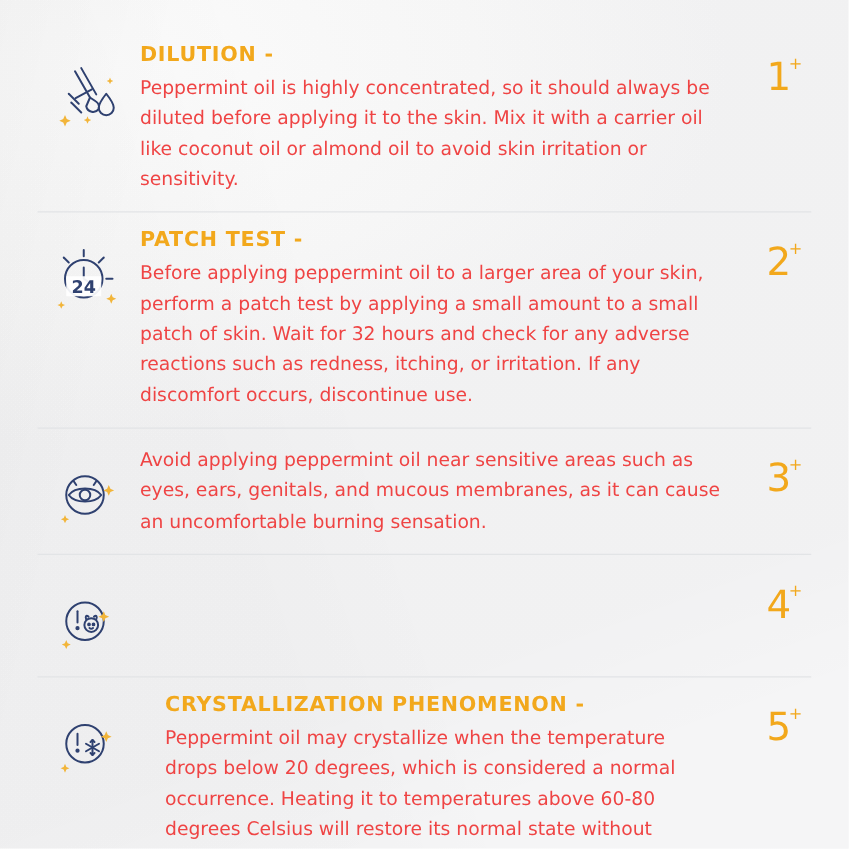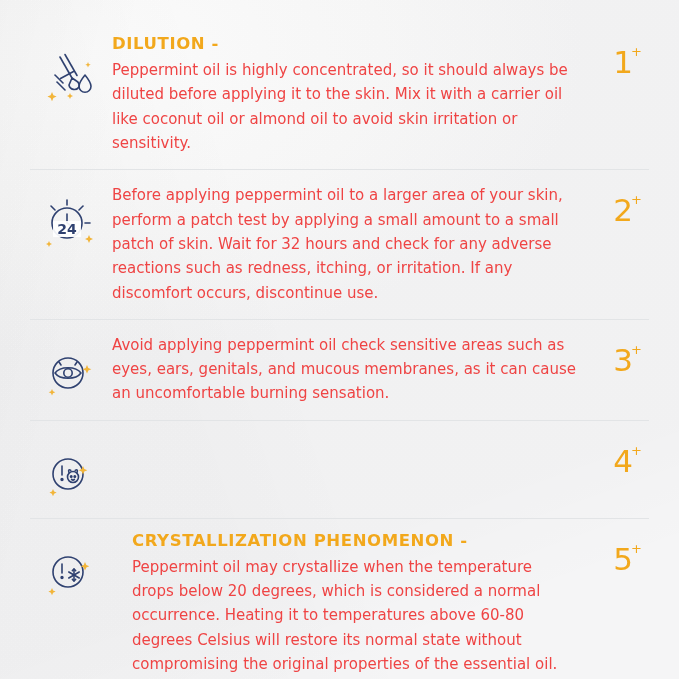--- a/index.html
+++ b/index.html
@@ -160,20 +160,21 @@
           </g>
           <rect x="14" y="28" width="28" height="16" fill="#ffffff" opacity="0.92"></rect>
           <text x="28" y="41" text-anchor="middle" font-family="DejaVu Sans, sans-serif" font-size="14" font-weight="bold" fill="#2f4170">24</text>
           <g class="sparkle">
             <path d="M50 42 l1.2 2.8 l2.8 1.2 l-2.8 1.2 l-1.2 2.8 l-1.2 -2.8 l-2.8 -1.2 l2.8 -1.2 z"></path>
             <path d="M10 48 l0.9 2.1 l2.1 0.9 l-2.1 0.9 l-0.9 2.1 l-0.9 -2.1 l-2.1 -0.9 l2.1 -0.9 z"></path>
           </g>
         </svg>
       </div>
       <div class="tip-body">
+        <h3 class="tip-title">PATCH TEST -</h3>
         <p class="tip-text">Before applying peppermint oil to a larger area of your skin, perform a patch test by applying a small amount to a small patch of skin. Wait for 32 hours and check for any adverse reactions such as redness, itching, or irritation. If any discomfort occurs, discontinue use.</p>
       </div>
       <div class="tip-num">
         <span class="tip-num-inner">
           <span>2</span><span class="plus">+</span>
         </span>
       </div>
     </div>
 
     <div class="tip-row">
@@ -186,21 +187,21 @@
             <line x1="22" y1="22" x2="20" y2="19"></line>
             <line x1="36" y1="22" x2="38" y2="19"></line>
           </g>
           <g class="sparkle">
             <path d="M48 22 l1.3 3 l3 1.3 l-3 1.3 l-1.3 3 l-1.3 -3 l-3 -1.3 l3 -1.3 z"></path>
             <path d="M13 46 l1 2.3 l2.3 1 l-2.3 1 l-1 2.3 l-1 -2.3 l-2.3 -1 l2.3 -1 z"></path>
           </g>
         </svg>
       </div>
       <div class="tip-body">
-        <p class="tip-text">Avoid applying peppermint oil check sensitive areas such as eyes, ears, genitals, and mucous membranes, as it can cause an uncomfortable burning sensation.</p>
+        <p class="tip-text">Avoid applying peppermint oil near sensitive areas such as eyes, ears, genitals, and mucous membranes, as it can cause an uncomfortable burning sensation.</p>
       </div>
       <div class="tip-num">
         <span class="tip-num-inner">
           <span>3</span><span class="plus">+</span>
         </span>
       </div>
     </div>
 
     <div class="tip-row">
       <div class="tip-icon">

